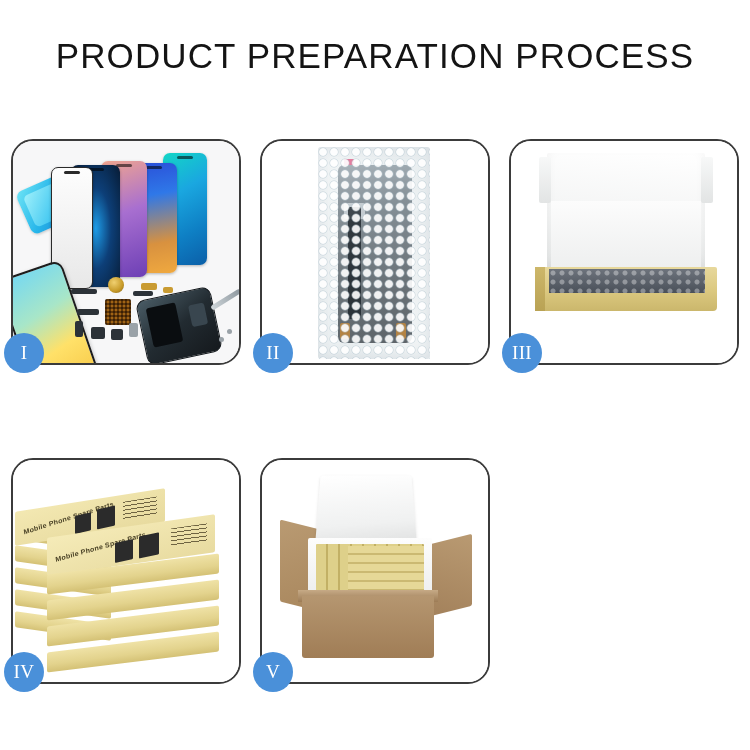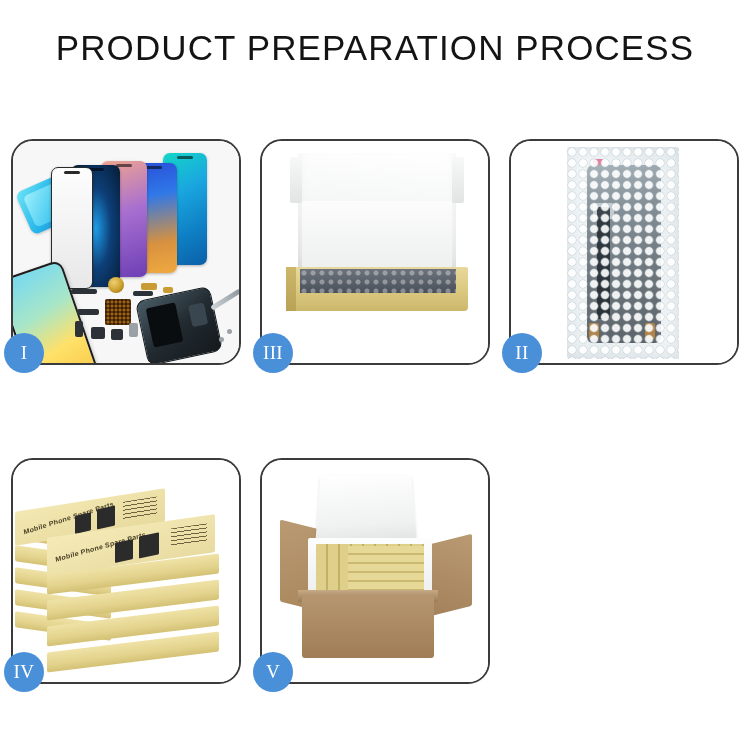--- a/index.html
+++ b/index.html
@@ -21,21 +21,21 @@
     padding-top: 30px;
     text-align: center;
   }
   .page-title {
     font-family: "Liberation Sans", sans-serif;
     font-size: 35px;
     font-weight: 400;
     letter-spacing: 1.1px;
     color: #141414;
     line-height: 1.05;
-    margin: 0;
+    margin: 8px;
     white-space: nowrap;
   }
   .page-subtitle {
     font-family: "Liberation Sans", sans-serif;
     font-size: 15.2px;
     font-weight: 400;
     color: #1b1b1b;
     letter-spacing: 0.1px;
     margin: 13px 0 0 0;
     white-space: nowrap;
@@ -396,46 +396,46 @@
       <div class="part silver" style="left:116px; top:182px; width:9px; height:14px;"></div>
       <div class="part" style="left:120px; top:150px; width:20px; height:5px;"></div>
       <div class="part silver" style="left:206px; top:196px; width:5px; height:5px; border-radius:50%;"></div>
       <div class="part silver" style="left:214px; top:188px; width:5px; height:5px; border-radius:50%;"></div>
       <div class="tweezer" style="left:196px; top:156px;"></div>
     </div>
     <div class="badge">I</div>
   </div>
 
   <div class="panel">
-    <div class="panel-inner p3">
-      <div class="box3-lid"></div>
-      <div class="box3-foam"></div>
-      <div class="box3-tray"></div>
-      <div class="box3-tray-left"></div>
-      <div class="box3-inner"></div>
-    </div>
-    <div class="badge">III</div>
-  </div>
-
-  <div class="panel">
     <div class="panel-inner p2">
       <div class="bubblebag">
         <div class="lcd"></div>
         <div class="lcd-pinkmark"></div>
         <div class="lcd-conn"></div>
         <div class="lcd-flex"></div>
         <div class="lcd-foot" style="left:22px; top:176px;"></div>
         <div class="lcd-foot" style="left:78px; top:176px;"></div>
         <div class="bubbles"></div>
       </div>
     </div>
     <div class="badge">II</div>
   </div>
 
   <div class="panel">
+    <div class="panel-inner p3">
+      <div class="box3-lid"></div>
+      <div class="box3-foam"></div>
+      <div class="box3-tray"></div>
+      <div class="box3-tray-left"></div>
+      <div class="box3-inner"></div>
+    </div>
+    <div class="badge">III</div>
+  </div>
+
+  <div class="panel">
     <div class="panel-inner p4">
       <div class="stack">
 
         <div class="sbox" style="left:2px; top:44px; width:96px; height:16px; transform:skewY(8deg);"></div>
         <div class="sbox" style="left:2px; top:66px; width:96px; height:16px; transform:skewY(8deg);"></div>
         <div class="sbox" style="left:2px; top:88px; width:96px; height:16px; transform:skewY(8deg);"></div>
         <div class="sbox" style="left:2px; top:110px; width:96px; height:16px; transform:skewY(8deg);"></div>
         <div class="sbox" style="left:2px; top:132px; width:96px; height:16px; transform:skewY(8deg);"></div>
 
         <div class="sbox" style="left:2px; top:14px; width:150px; height:34px; transform:skewY(-9deg); background:linear-gradient(170deg,#f3e8b2 0%,#e7da9e 100%);">

